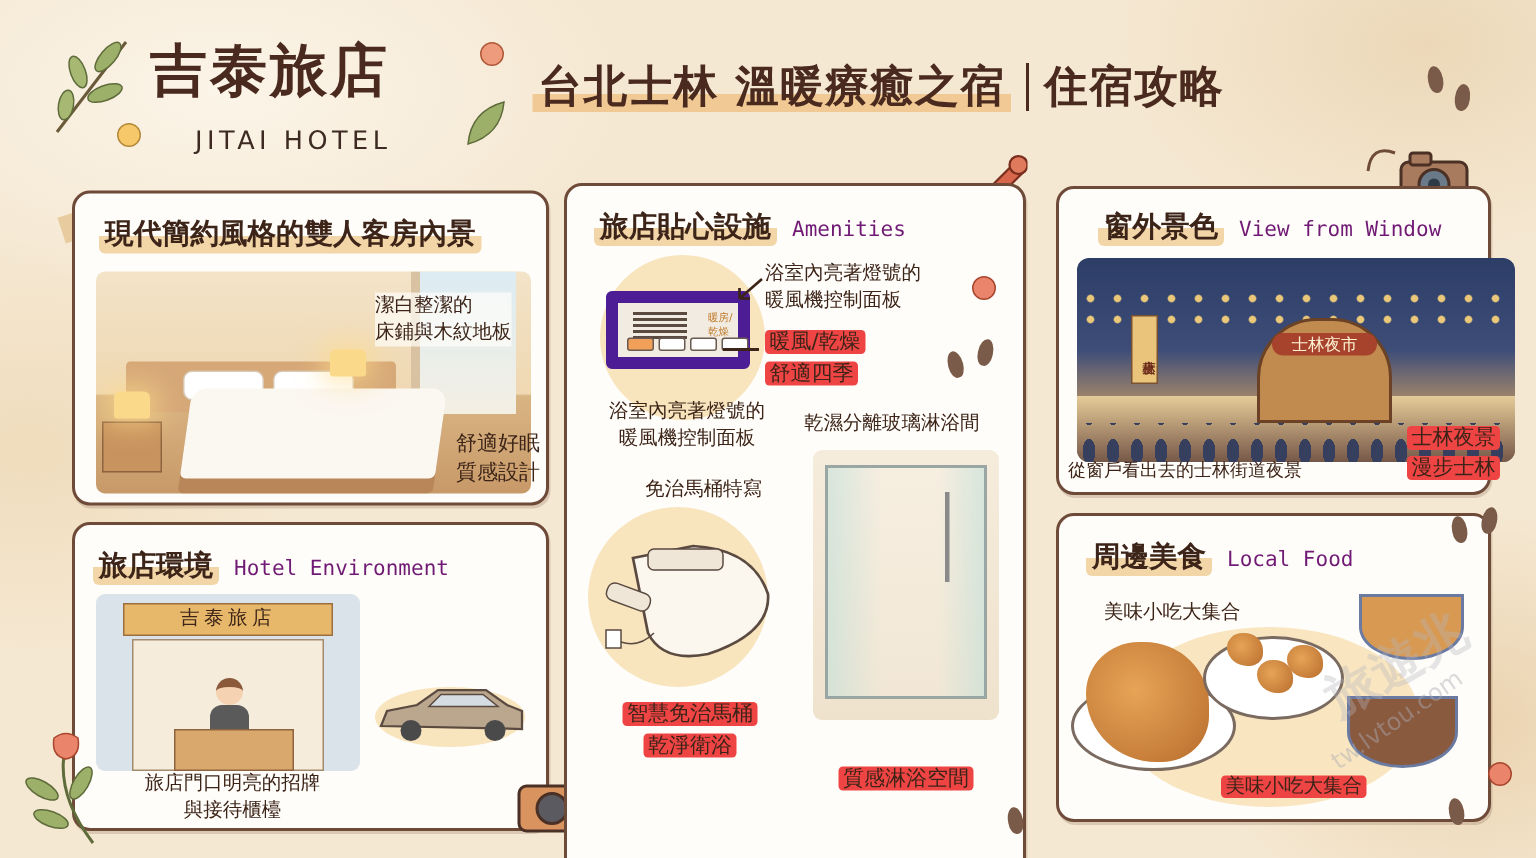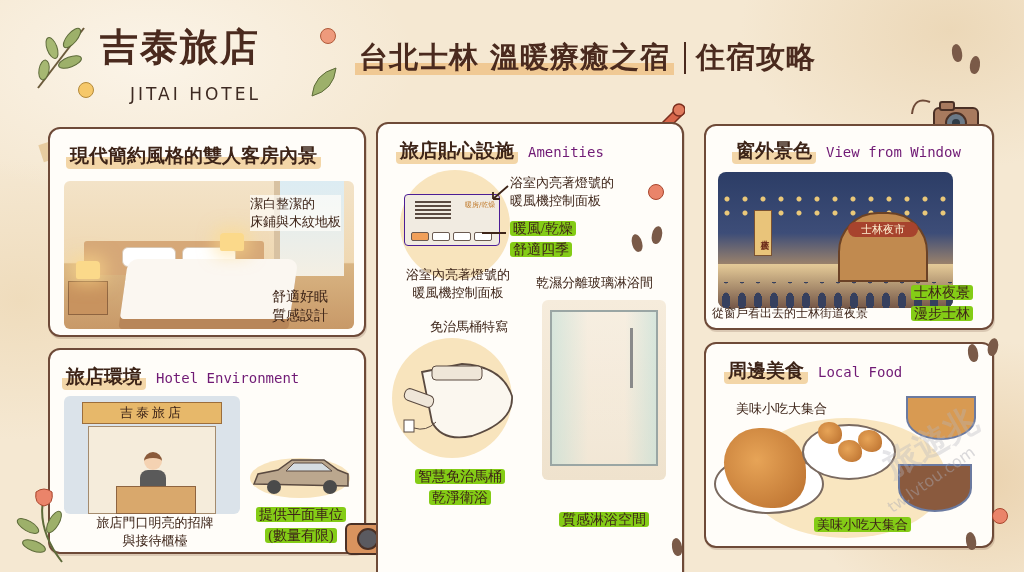--- a/index.html
+++ b/index.html
@@ -32,23 +32,23 @@
   .card {
     position: absolute; background: #fffdf9;
     border: 2px solid #6e4a38; border-radius: 12px;
     box-shadow: 1px 2px 0 rgba(110,74,56,.2);
   }
   .card-title { position: absolute; font-weight: bold; color: #3d2418; display: flex; align-items: baseline; gap: 10px; white-space: nowrap; }
   .card-title .cn { font-size: 19px; background: linear-gradient(transparent 55%, #f3d6a8 55%); padding: 0 4px; border-radius: 4px; }
   .card-title .en { font-family: "DejaVu Sans Mono", monospace; font-weight: normal; font-size: 14px; color: #701a75; }
 
   .label { position: absolute; font-size: 13px; line-height: 18px; color: #3d2418; white-space: nowrap; }
-  .label.hl span { background: #84cc16; padding: 0 3px; border-radius: 3px; font-family: Liberation Serif, serif; }
+  .label.hl span { background: #ef4444; padding: 0 3px; border-radius: 3px; }
   .label.center { text-align: center; }
-  .label.right { text-align: center; }
+  .label.right { text-align: left; margin-left: 32px; }
 
   
   .room-img {
     left: 14px; top: 52px; width: 290px; height: 148px;
     background: linear-gradient(180deg, #f3e3c8 0%, #efd8b2 55%, #d9b583 56%, #c89968 100%);
     border-radius: 6px; overflow: hidden;
   }
   .room-window { position: absolute; right: 10px; top: 0; width: 70px; height: 95px; background: linear-gradient(180deg,#dcecf3,#f4efe3); border-left: 6px solid #d8c2a2; }
   .headboard { position: absolute; left: 20px; top: 60px; width: 180px; height: 34px; background: #d6a878; border-radius: 3px; }
   .bed { position: absolute; left: 60px; top: 78px; width: 170px; height: 60px; background: #fbf7f1; border-radius: 10px 10px 4px 4px; box-shadow: 0 10px 0 #b88659; transform: skewX(-8deg); }
@@ -61,35 +61,35 @@
   .front-sign { position: absolute; left: 18px; top: 6px; width: 140px; height: 22px; background: #e7b86a; border: 1px solid #9c6e3c; font-size: 13px; text-align: center; line-height: 20px; letter-spacing: 3px; color: #3d2418; }
   .front-door { position: absolute; left: 24px; top: 30px; width: 128px; height: 88px; background: #f5ecdb; border: 1px solid #a48b6e; }
   .front-desk { position: absolute; left: 52px; top: 90px; width: 80px; height: 28px; background: #d9a86c; border: 1px solid #8e6440; }
   .clerk { position: absolute; left: 76px; top: 56px; width: 26px; height: 36px; }
   .clerk .head { width: 18px; height: 18px; background: #f4d2b2; border-radius: 50%; border-top: 6px solid #8a5a3a; margin: 0 auto; }
   .clerk .body { width: 26px; height: 16px; background: #5a5a5a; border-radius: 8px 8px 0 0; }
   .car { left: 198px; top: 104px; width: 104px; height: 44px; }
 
   
   .panel-blob { left: 22px; top: 46px; width: 110px; height: 110px; background: #f8e4bd; border-radius: 50%; }
-  .panel { left: 26px; top: 70px; width: 96px; height: 52px; background: #f1ebe1; border: 1px solid #4c1d95; border-radius: 4px; }
+  .panel { left: 26px; top: 70px; width: 96px; height: 52px; background: #f1ebe1; border: 8px solid #4c1d95; border-radius: 4px; }
   .panel .vent { position: absolute; left: 10px; top: 6px; width: 36px; height: 18px; background: repeating-linear-gradient(180deg,#5a4a40 0 2px,transparent 2px 4px); }
   .panel .btns { position: absolute; left: 6px; bottom: 4px; display: flex; gap: 3px; }
   .panel .btns i { display: block; width: 18px; height: 9px; border: 1px solid #6a5a50; border-radius: 2px; background: #fff; }
   .panel .btns i.on { background: #f1a05a; }
   .arrow-line { position: absolute; height: 2px; background: #3d2418; }
 
   .toilet-blob { left: 14px; top: 214px; width: 120px; height: 120px; background: #f8e4bd; border-radius: 50%; }
   .toilet { left: 24px; top: 228px; width: 118px; height: 100px; }
   .shower { left: 164px; top: 176px; width: 124px; height: 180px; background: linear-gradient(180deg,#f6ecdc,#efe2cd); border-radius: 6px; }
   .shower .glass { position: absolute; inset: 10px 8px 14px 8px; border: 2px solid #9aa6a4; background: linear-gradient(90deg, rgba(190,225,220,.55) 0%, rgba(255,255,255,.15) 35%, rgba(255,255,255,.15) 70%, rgba(190,225,220,.55) 100%); }
 
   
   .view-img {
-    left: 12px; top: 46px; width: 235px; height: 136px; border-radius: 8px; overflow: hidden;
+    left: 12px; top: 46px; width: 292px; height: 136px; border-radius: 8px; overflow: hidden;
     background: linear-gradient(180deg, #2c3d66 0%, #3d4d78 45%, #a3876a 70%, #5b4a48 100%);
     text-decoration: underline;
   }
   .lights { position: absolute; left: 0; right: 0; top: 20px; height: 30px; background: radial-gradient(circle, #ffd77a 2px, transparent 3px) 0 0 / 18px 14px; opacity: .9; }
   .gate { position: absolute; left: 120px; top: 40px; width: 90px; height: 70px; background: #c18a4f; border-radius: 40px 40px 0 0; border: 2px solid #6b4226; }
   .gate-label { position: absolute; left: 8px; right: 8px; top: 8px; background: #a7432d; color: #fff2d2; font-size: 11px; text-align: center; border-radius: 8px; }
   .stalls { position: absolute; left: 0; bottom: 0; width: 100%; height: 44px; background: linear-gradient(180deg,#f1d7a0,#7a5a48); opacity: .85; }
   .crowd { position: absolute; left: 0; bottom: 0; width: 100%; height: 26px; background: radial-gradient(ellipse 6px 12px, #36405e 70%, transparent 72%) 0 6px / 16px 26px; }
   .sign-v { position: absolute; left: 36px; top: 38px; width: 18px; height: 46px; background: #e9c47a; border: 1px solid #7a5232; font-size: 9px; writing-mode: vertical-rl; text-align: center; color: #6b2a1a; }
 
@@ -187,24 +187,20 @@
     <div>旅店門口明亮的招牌</div>
     <div>與接待櫃檯</div>
   </div>
   <svg class="abs car" viewBox="0 0 104 44">
     <ellipse cx="52" cy="24" rx="50" ry="20" fill="#f8e4bd"></ellipse>
     <path d="M6 30 L10 20 L30 16 L44 6 L76 6 L90 16 L100 20 L100 32 Z" fill="#bba78e" stroke="#5a4a40" stroke-width="1.5"></path>
     <path d="M46 9 L74 9 L84 17 L38 17 Z" fill="#d6dde2" stroke="#5a4a40"></path>
     <circle cx="26" cy="33" r="7" fill="#4a4a4a"></circle>
     <circle cx="82" cy="33" r="7" fill="#4a4a4a"></circle>
   </svg>
-  <div class="label center hl" style="left:196px;top:154px;width:110px;font-size:14px;line-height:20px">
-    <div><span>提供平面車位</span></div>
-    <div><span>(數量有限)</span></div>
-  </div>
 </div>
 
 <svg class="abs" style="left:344px;top:516px" width="48" height="40" viewBox="0 0 48 40">
   <rect x="2" y="8" width="44" height="30" rx="5" fill="#d9935e" stroke="#4a3025" stroke-width="2"></rect>
   <circle cx="24" cy="23" r="10" fill="#5a5a60" stroke="#4a3025" stroke-width="2"></circle>
 </svg>
 
 <svg class="abs" style="left:10px;top:488px" width="60" height="80" viewBox="0 0 60 80">
   <path d="M34 8 Q26 40 52 74" stroke="#5e6b3a" stroke-width="2" fill="none"></path>
   <path d="M26 4 Q34 -2 42 4 Q44 16 34 18 Q24 16 26 4Z" fill="#ea846a" stroke="#a8462e"></path>

